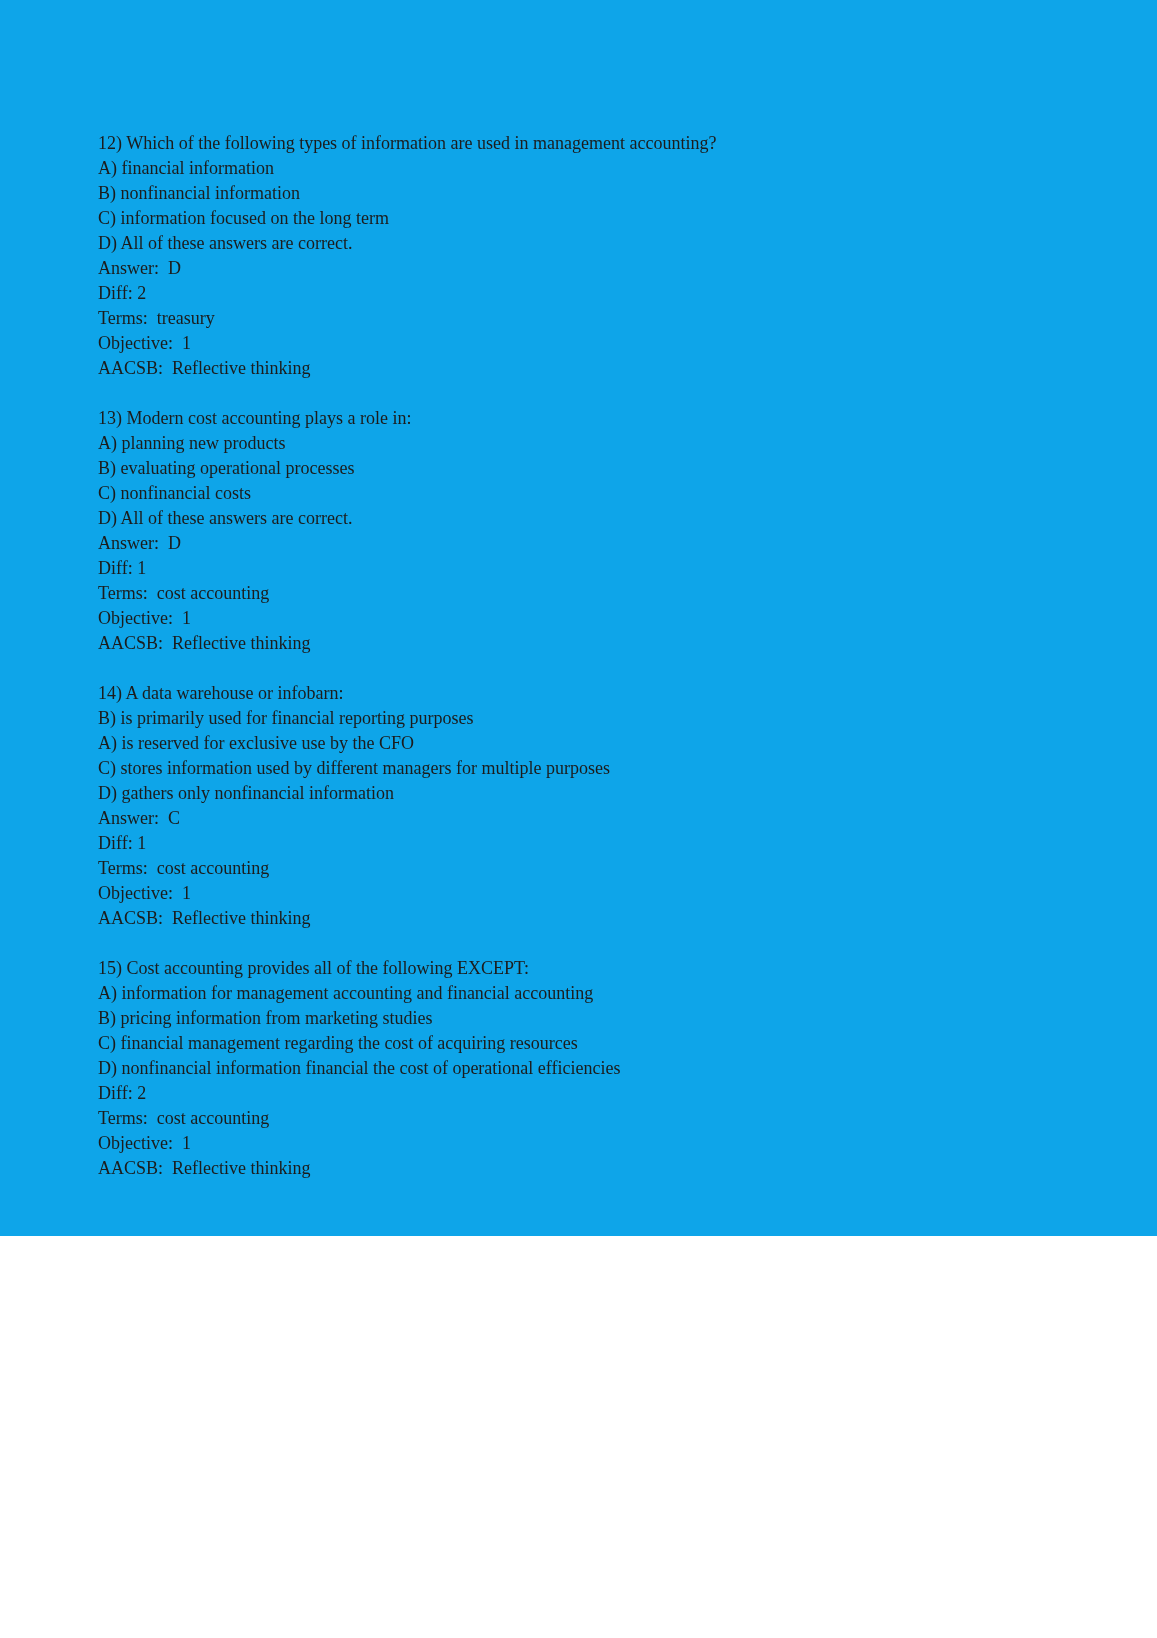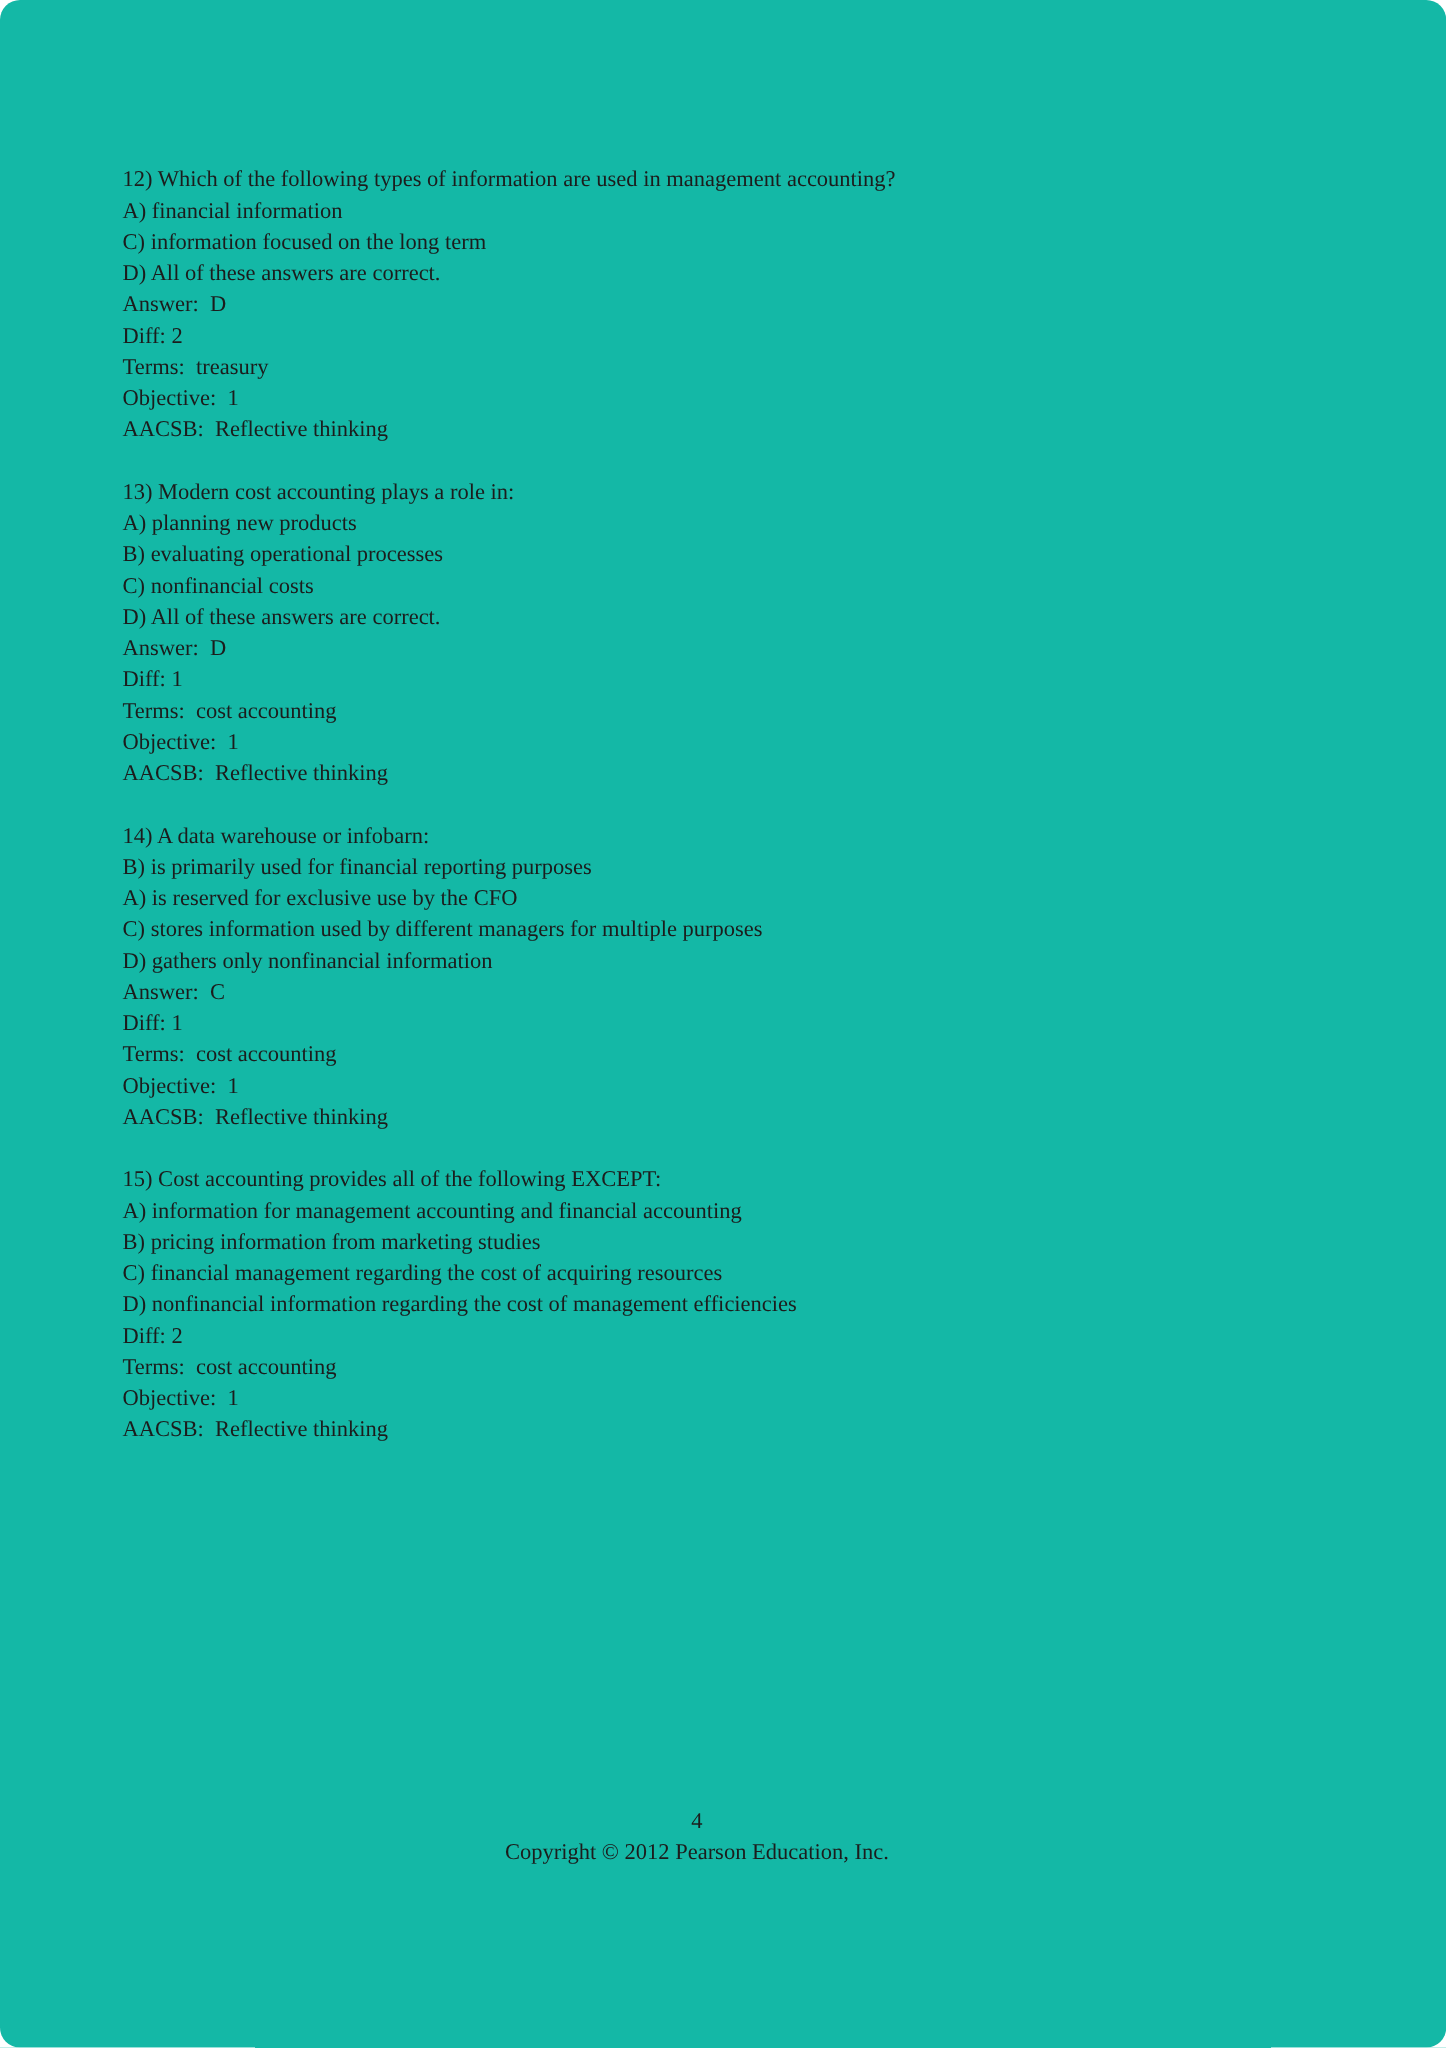--- a/index.html
+++ b/index.html
@@ -1,24 +1,23 @@
 <!DOCTYPE html>
 <html><head>
 <meta charset="utf-8">
 <style>
   html, body { margin: 0; padding: 0; background: #ffffff; }
   .page {
     position: relative;
     width: 1157px;
-    height: 1638px;
-    background: #14b8a6;
+    height: 1236px;
+    background: #0ea5e9;
     overflow: hidden;
     font-family: "Liberation Serif", serif;
     color: #1c1c1c;
-    border-radius: 16px;
   }
   .content {
     position: absolute;
     left: 98px;
     top: 131px;
     right: 90px;
   }
   .line {
     margin: 0;
     font-size: 18px;
@@ -36,20 +35,21 @@
 </style>
 </head>
 <body>
 
 <div class="page">
   <div class="content">
 
     <section class="question">
       <p class="line">12) Which of the following types of information are used in management accounting?</p>
       <p class="line">A) financial information</p>
+      <p class="line">B) nonfinancial information</p>
       <p class="line">C) information focused on the long term</p>
       <p class="line">D) All of these answers are correct.</p>
       <p class="line">Answer:  D</p>
       <p class="line">Diff: 2</p>
       <p class="line">Terms:  treasury</p>
       <p class="line">Objective:  1</p>
       <p class="line">AACSB:  Reflective thinking</p>
     </section>
 
     <section class="question">
@@ -76,21 +76,21 @@
       <p class="line">Terms:  cost accounting</p>
       <p class="line">Objective:  1</p>
       <p class="line">AACSB:  Reflective thinking</p>
     </section>
 
     <section class="question">
       <p class="line">15) Cost accounting provides all of the following EXCEPT:</p>
       <p class="line">A) information for management accounting and financial accounting</p>
       <p class="line">B) pricing information from marketing studies</p>
       <p class="line">C) financial management regarding the cost of acquiring resources</p>
-      <p class="line">D) nonfinancial information regarding the cost of management efficiencies</p>
+      <p class="line">D) nonfinancial information financial the cost of operational efficiencies</p>
       <p class="line">Diff: 2</p>
       <p class="line">Terms:  cost accounting</p>
       <p class="line">Objective:  1</p>
       <p class="line">AACSB:  Reflective thinking</p>
     </section>
 
   </div>
 
   <footer class="footer">
     <p class="line">4</p>

